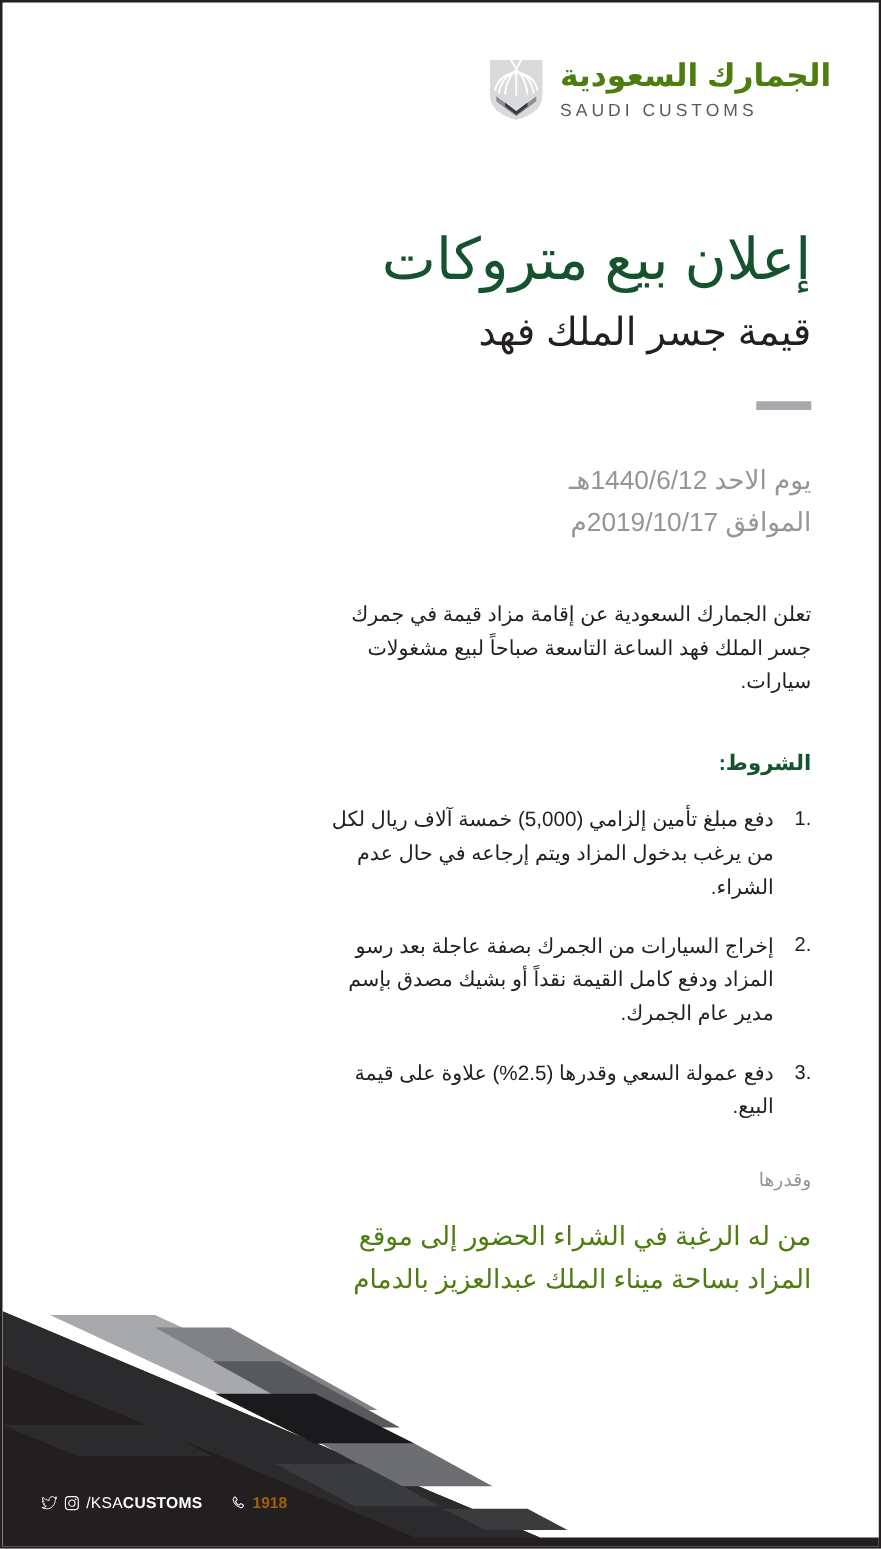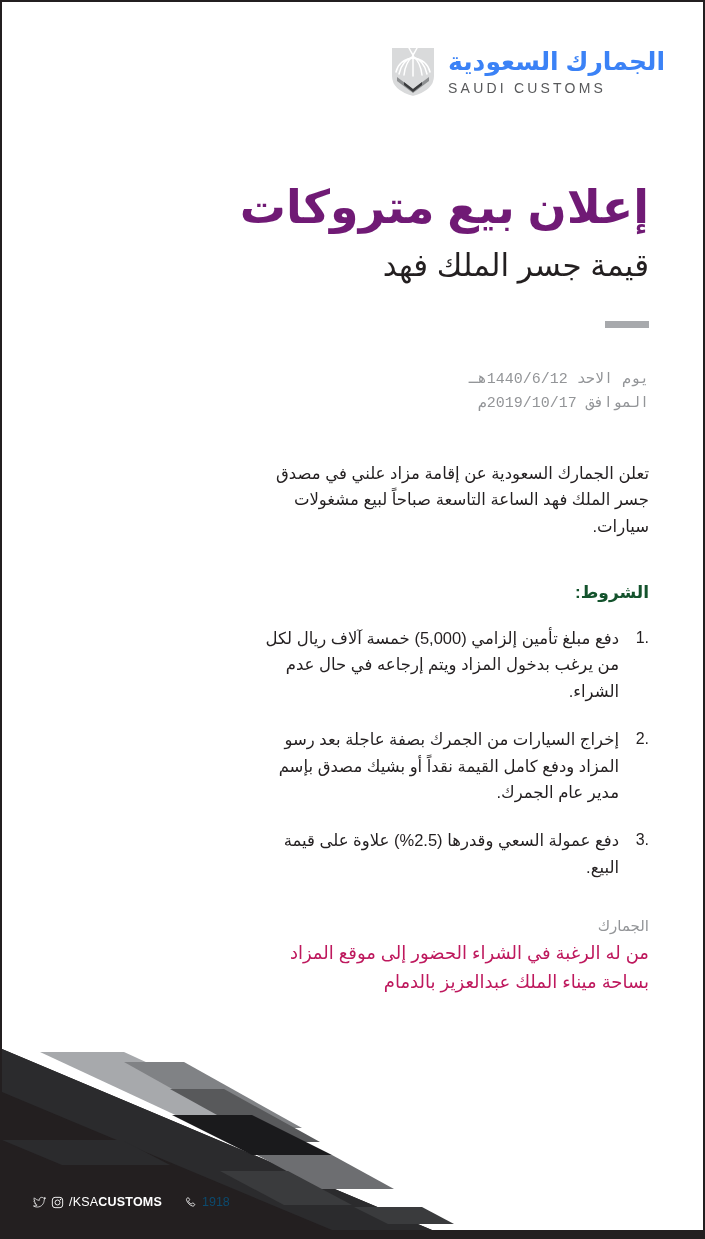--- a/index.html
+++ b/index.html
@@ -30,21 +30,21 @@
   }
   .logo-wordmark {
     display: flex;
     flex-direction: column;
     align-items: flex-end;
     line-height: 1;
   }
   .logo-ar {
     font-size: 25px;
     font-weight: 700;
-    color: #3b82f6;
+    color: #4d7c0f;
     letter-spacing: 0px;
     white-space: nowrap;
   }
   .logo-en {
     font-size: 14px;
     font-weight: 500;
     color: #58595b;
     letter-spacing: 3.2px;
     margin-top: 7px;
     direction: ltr;
@@ -59,22 +59,22 @@
   
   .headline {
     position: absolute;
     top: 178px;
     right: 54px;
     width: 600px;
     text-align: right;
   }
   .headline-title {
     font-size: 46px;
-    font-weight: 700;
-    color: #701a75;
+    font-weight: 400;
+    color: #14532d;
     line-height: 1.18;
     margin: 0;
     white-space: nowrap;
   }
   .headline-sub {
     font-size: 31px;
     font-weight: 400;
     color: #231f20;
     line-height: 1.3;
     margin: 12px 0 0 0;
@@ -95,24 +95,23 @@
   .content {
     position: absolute;
     top: 366px;
     right: 54px;
     width: 400px;
     text-align: right;
     direction: rtl;
   }
   .dateline {
     color: #939598;
-    font-size: 15px;
+    font-size: 21px;
     line-height: 1.62;
     margin: 0;
-    font-family: Liberation Mono, monospace;
   }
   .intro {
     color: #231f20;
     font-size: 16.5px;
     line-height: 1.62;
     margin: 43px 0 0 0;
   }
   .terms-heading {
     color: #14532d;
     font-size: 17px;
@@ -142,24 +141,24 @@
     direction: ltr;
     font-size: 16px;
     color: #231f20;
   }
   .note-heading {
     color: #939598;
     font-size: 15px;
     margin: 36px 0 0 0;
   }
   .note-body {
-    color: #be185d;
-    font-size: 18px;
+    color: #4d7c0f;
+    font-size: 21px;
     line-height: 1.62;
-    margin: 4px 0 0 0;
+    margin: 20px 0 0 0;
   }
 
   
   .bottom-art {
     position: absolute;
     left: 0;
     bottom: 0;
     width: 705px;
     height: 200px;
   }
@@ -189,23 +188,23 @@
     flex: none;
   }
   .footer-text {
     color: #ffffff;
     font-size: 12.5px;
     letter-spacing: 0.2px;
     white-space: nowrap;
   }
   .footer-text b { font-weight: 700; }
   .footer-phone {
-    color: #0c4a6e;
+    color: #a16207;
     font-size: 12.5px;
-    font-weight: 400;
+    font-weight: 700;
     white-space: nowrap;
   }
 </style>
 </head>
 <body>
 
 <div class="page">
 
   <div class="logo-block">
     <div class="logo-wordmark">
@@ -247,40 +246,40 @@
 
   <div class="divider"></div>
 
   <div class="content">
 
     <p class="dateline">
       <span>يوم الاحد 1440/6/12هـ</span><br>
       <span>الموافق 2019/10/17م</span>
     </p>
 
-    <p class="intro">تعلن الجمارك السعودية عن إقامة مزاد علني في مصدق جسر الملك فهد الساعة التاسعة صباحاً لبيع مشغولات سيارات.</p>
+    <p class="intro">تعلن الجمارك السعودية عن إقامة مزاد قيمة في جمرك جسر الملك فهد الساعة التاسعة صباحاً لبيع مشغولات سيارات.</p>
 
     <p class="terms-heading">الشروط:</p>
 
     <ol class="terms-list">
       <li>
         <span class="num">1.</span>
         <span>دفع مبلغ تأمين إلزامي (5,000) خمسة آلاف ريال لكل من يرغب بدخول المزاد ويتم إرجاعه في حال عدم الشراء.</span>
       </li>
       <li>
         <span class="num">2.</span>
         <span>إخراج السيارات من الجمرك بصفة عاجلة بعد رسو المزاد ودفع كامل القيمة نقداً أو بشيك مصدق بإسم مدير عام الجمرك.</span>
       </li>
       <li>
         <span class="num">3.</span>
         <span>دفع عمولة السعي وقدرها (2.5%) علاوة على قيمة البيع.</span>
       </li>
     </ol>
 
-    <p class="note-heading">الجمارك</p>
+    <p class="note-heading">وقدرها</p>
     <p class="note-body">من له الرغبة في الشراء الحضور إلى موقع المزاد بساحة ميناء الملك عبدالعزيز بالدمام</p>
   </div>
 
   <svg class="bottom-art" viewBox="0 0 705 200" preserveAspectRatio="none">
 
     <polygon points="0,12 0,200 705,200 705,193 430,193" fill="#231f20"></polygon>
     <polygon points="0,12 430,193 330,193 0,55" fill="#2b2b2d"></polygon>
 
     <g>
       <polygon points="38,15 122,15 268,82 182,82" fill="#a7a9ac"></polygon>

